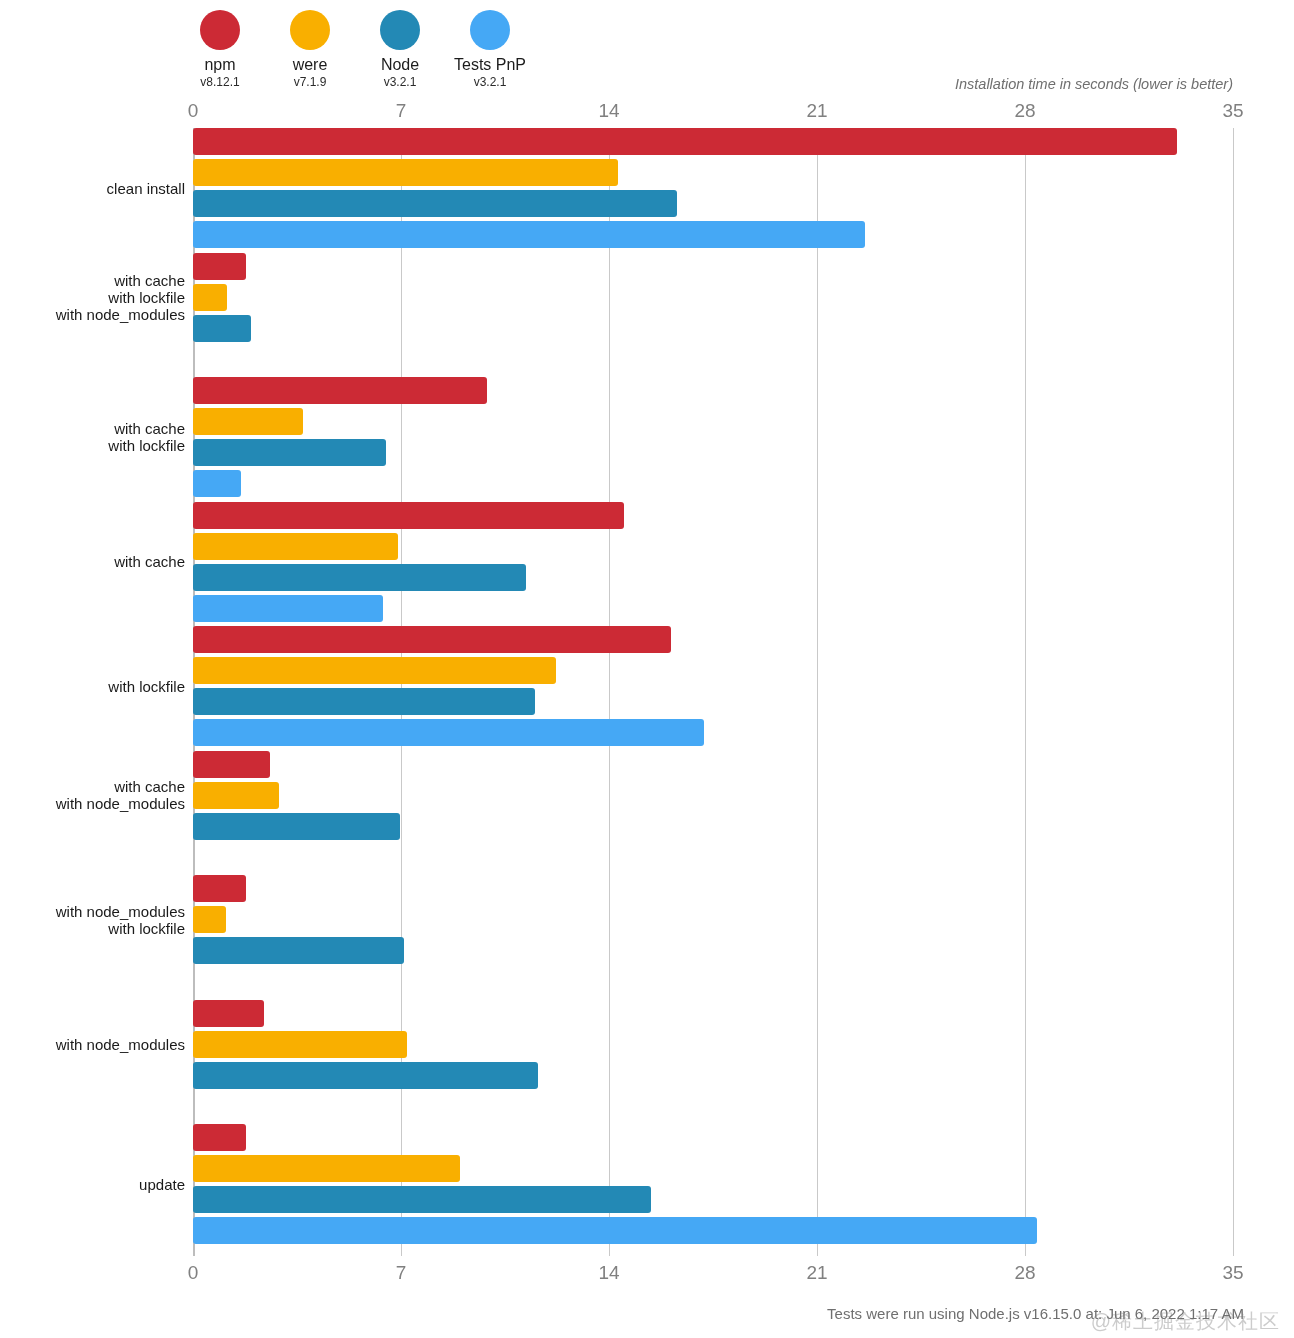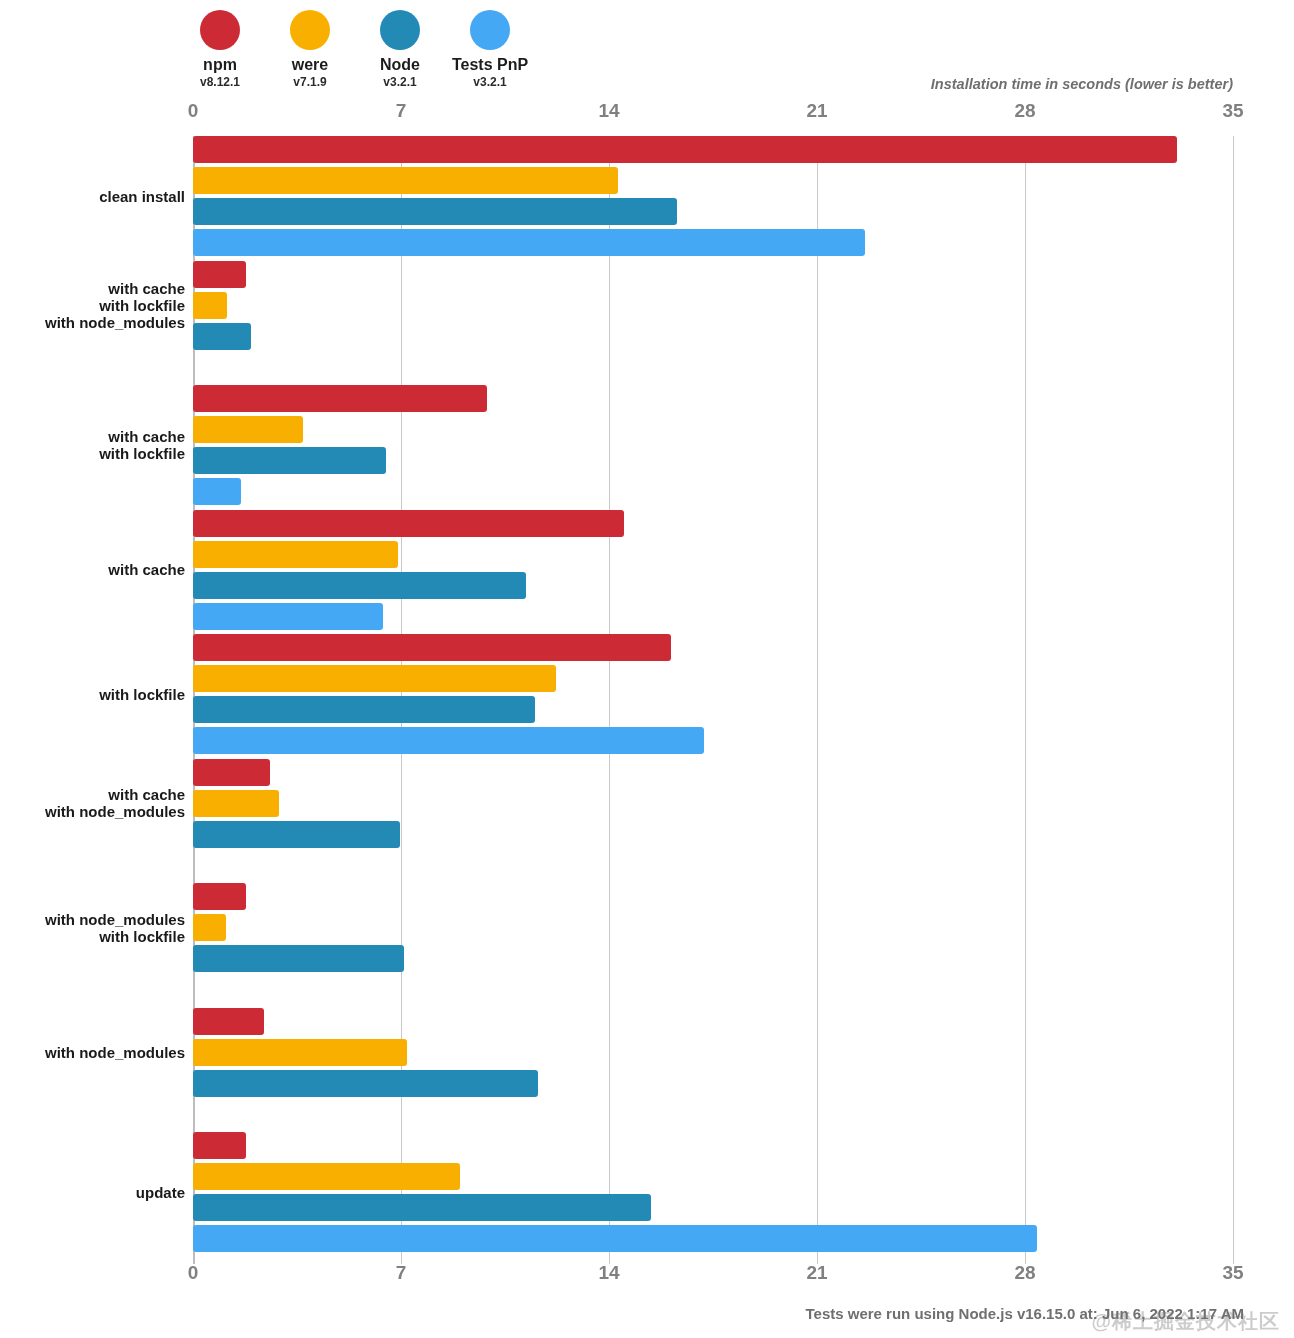--- a/index.html
+++ b/index.html
@@ -7,21 +7,20 @@
     margin: 0; padding: 0;
     background: #ffffff;
     font-family: "Liberation Sans", sans-serif;
   }
   #page {
     position: relative;
     width: 1294px;
     height: 1338px;
     overflow: hidden;
     background: #ffffff;
-    font-weight: bold;
   }
 
   
   #legend {
     position: absolute;
     left: 186px;
     top: 10px;
     display: flex;
     flex-direction: row;
     align-items: flex-start;
@@ -59,21 +58,21 @@
     font-size: 14.5px;
     font-style: italic;
     color: #6f6f6f;
     white-space: nowrap;
   }
 
   
   #plot {
     position: absolute;
     left: 193px;
-    top: 136px;
+    top: 128px;
     width: 1040px;
     height: 1128px;
   }
   .gridline {
     position: absolute;
     top: 0; bottom: 0;
     width: 1px;
     background: #c9c9c9;
   }
   .gridline.axis0 { background: #bdbdbd; width: 2px; }

